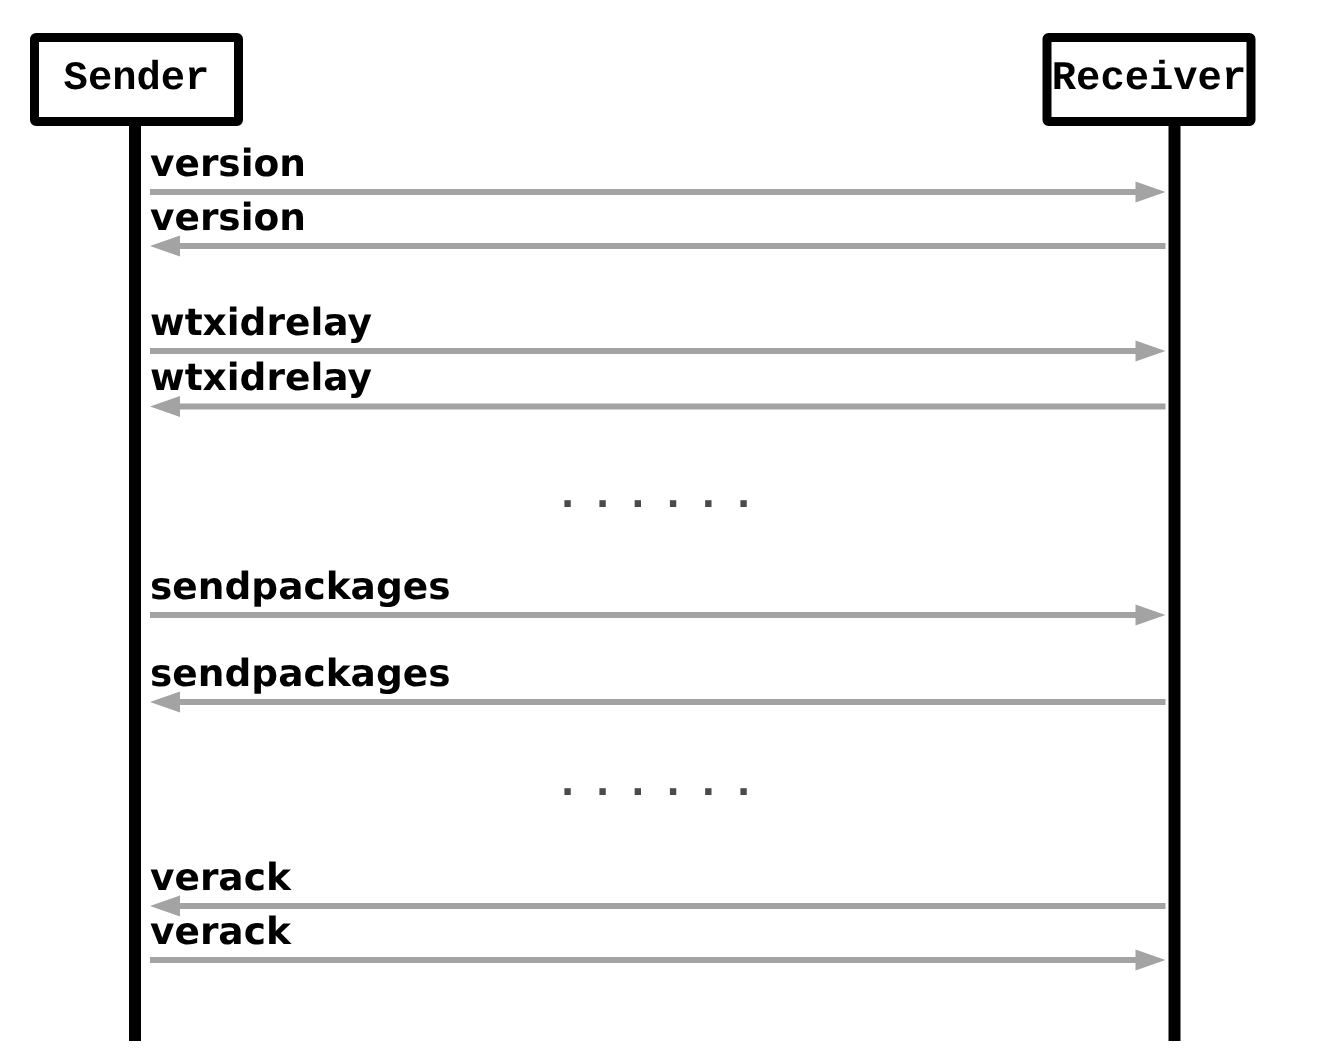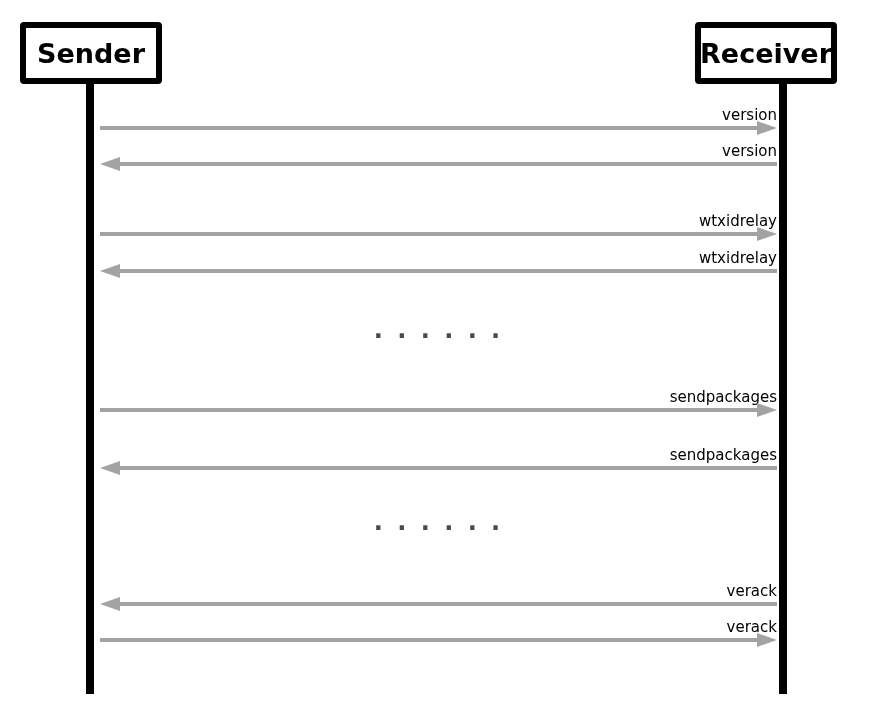--- a/index.html
+++ b/index.html
@@ -19,42 +19,43 @@
     border: 6px solid var(--lifeline, #000000);
     border-radius: 4px;
     background: #ffffff;
     display: flex;
     align-items: center;
     justify-content: center;
     font-weight: 700;
     font-size: 27px;
     color: var(--text, #000000);
     z-index: 3;
+    font-family: Liberation Mono, monospace;
   }
   .actor.sender   { left: 20px;  width: 142px; }
   .actor.receiver { left: 695px; width: 142px; }
   .lifeline {
     position: absolute;
     top: 82px;
     bottom: 14px;
     width: 8px;
     background: var(--lifeline, #000000);
     z-index: 1;
   }
   .lifeline.sender-line   { left: 86px; }
   .lifeline.receiver-line { left: 779px; }
   .messages { position: absolute; inset: 0; z-index: 2; }
   .msg { position: absolute; left: 100px; width: 677px; height: 0; }
   .msg-label {
     position: absolute;
     bottom: 4px;
     left: 0; right: 0;
-    text-align: right;
-    font-weight: 400;
-    font-size: 15px;
+    text-align: left;
+    font-weight: 700;
+    font-size: 25px;
     line-height: 1.15;
     color: var(--text, #000000);
     white-space: nowrap;
   }
   .msg-line {
     position: absolute;
     top: -2px;
     height: 4px;
     background: var(--arrow, #a3a3a3);
   }

